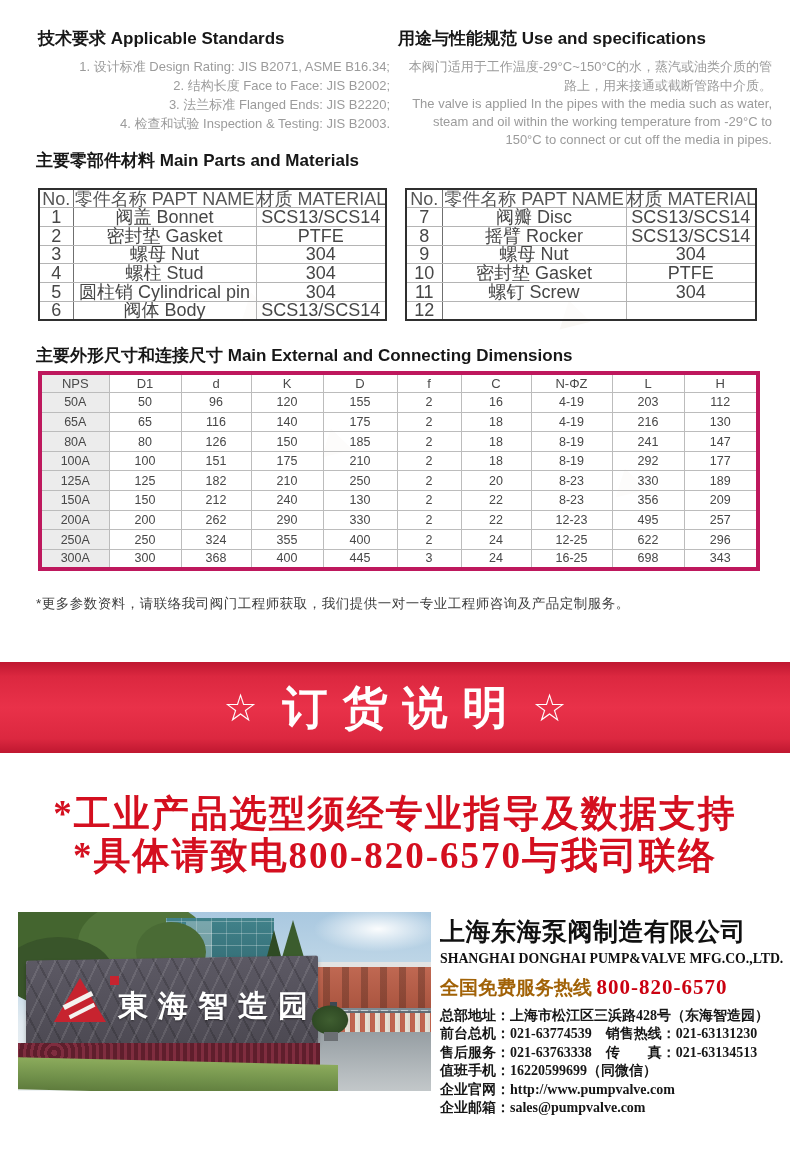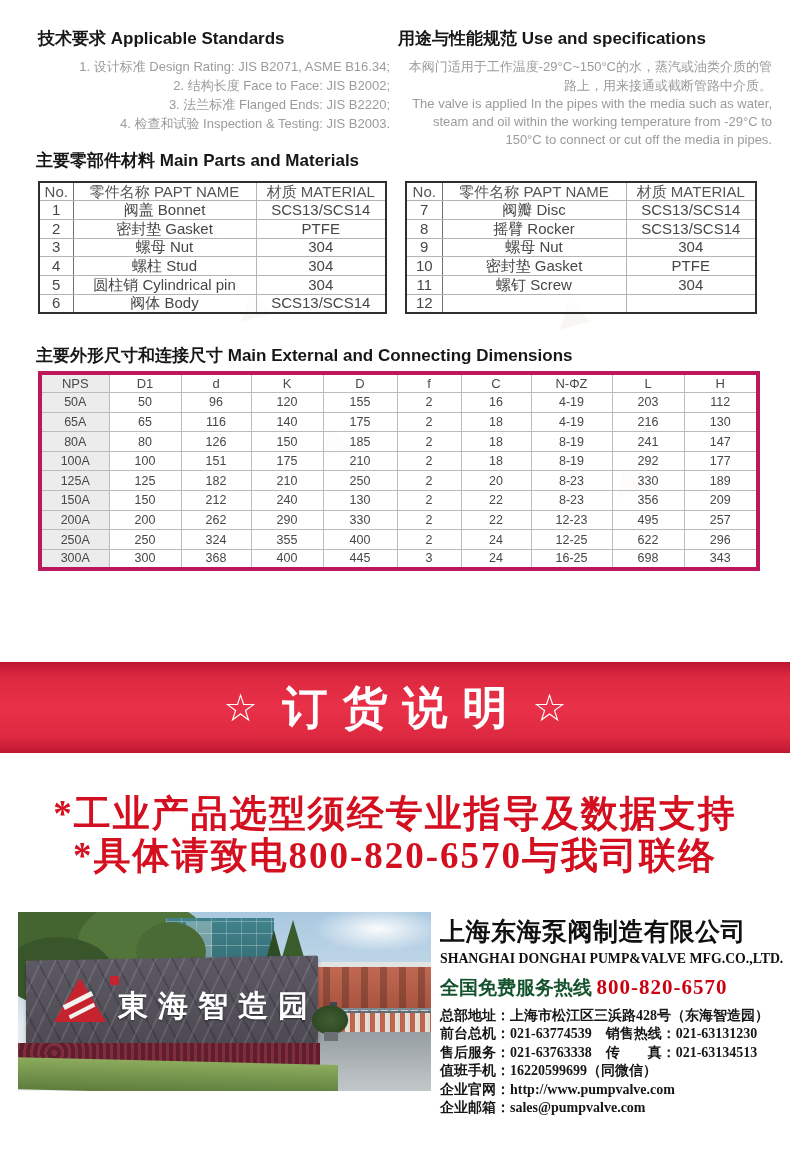--- a/index.html
+++ b/index.html
@@ -17,21 +17,21 @@
   #usage { position:absolute; left:398px; top:27px; width:374px; }
   #usage .sec-title { position:static; margin-bottom:7px; }
   #usage .en { line-height:18px; }
 
   
   .wm { position:absolute; width:0; height:0; border-left:16px solid transparent; border-right:16px solid transparent;
         border-bottom:26px solid #cdbfa7; opacity:.12; transform:rotate(-14deg); }
 
   
   table { border-collapse:collapse; table-layout:fixed; text-align:center; color:#474747; }
-  .parts-table { position:absolute; top:181px; font-size:15px; border:2px solid #2f2f2f; background:rgba(255,255,255,.6);padding-left:28px; }
+  .parts-table { position:absolute; top:188px; font-size:18px; border:2px solid #2f2f2f; background:rgba(255,255,255,.6);padding-left:28px; }
   .parts-table th, .parts-table td { border:1px solid #b4b4b4; height:18.7px; line-height:14px; font-weight:normal; overflow:hidden; white-space:nowrap; }
   .parts-table th { color:#555; }
   .parts-table td:first-child, .parts-table th:first-child { border-right:1px solid #6f6f6f; }
   #parts-left  { left:38px;  width:347px; }
   #parts-right { left:405px; width:350px; }
 
   .dims-table { position:absolute; left:38px; top:371px; width:718px; font-size:12.5px; border:4px solid #be185d; background:rgba(255,255,255,.6); }
   .dims-table th, .dims-table td { border:1px solid #bcbcbc; height:19.6px; line-height:14px; font-weight:normal; overflow:hidden; white-space:nowrap; }
   .dims-table th { color:#4a4a4a; font-size:13px; }
   .dims-table th:first-child, .dims-table td:first-child { background:#ececec; }
@@ -89,21 +89,21 @@
     background:linear-gradient(180deg,#8cab5c 0%, #70904a 60%, #5f7c3d 100%); }
   .ph-palm { left:292px; top:92px; width:40px; height:32px; border-radius:50%;
     background:radial-gradient(ellipse at center, #3f5e30 0%, #2f4a24 62%, transparent 66%); }
   .ph-pot { left:306px; top:120px; width:14px; height:9px; background:#6b6f73; }
 
   
   #company { position:absolute; left:440px; top:915px; width:340px; }
   #company .name-cn { font-size:25px; font-weight:900; color:#101010; letter-spacing:.5px; white-space:nowrap; }
   #company .name-en { font-family:"Liberation Serif", serif; font-size:13.8px; font-weight:bold; color:#101010; margin-top:3px; white-space:nowrap; }
   #company .hotline { margin-top:8px; white-space:nowrap; }
-  #company .hotline .lbl { font-size:19px; font-weight:bold; color:#14532d; }
+  #company .hotline .lbl { font-size:19px; font-weight:bold; color:#a16207; }
   #company .hotline .num { font-family:"Liberation Serif", serif; font-size:21px; font-weight:bold; color:#cb0110; letter-spacing:1px; margin-left:0; }
   #company .contact-line { font-family:"Liberation Serif", serif; font-size:14px; font-weight:bold; color:#161616;
     line-height:18.4px; white-space:nowrap; }
   #company .contacts { margin-top:6px; }
 </style>
 </head>
 <body>
 
 <div class="page">
 
@@ -358,20 +358,21 @@
           <td>445</td>
           <td>3</td>
           <td>24</td>
           <td>16-25</td>
           <td>698</td>
           <td>343</td>
         </tr>
       </tbody>
   </table>
 
+  <div id="note-line">*更多参数资料，请联络我司阀门工程师获取，我们提供一对一专业工程师咨询及产品定制服务。</div>
 
   <div id="order-banner">
     <span class="star">☆</span>
     <span class="banner-title">订货说明</span>
     <span class="star">☆</span>
   </div>
 
   <div id="notice">
     <div>*工业产品选型须经专业指导及数据支持</div>
     <div>*具体请致电800-820-6570与我司联络</div>

